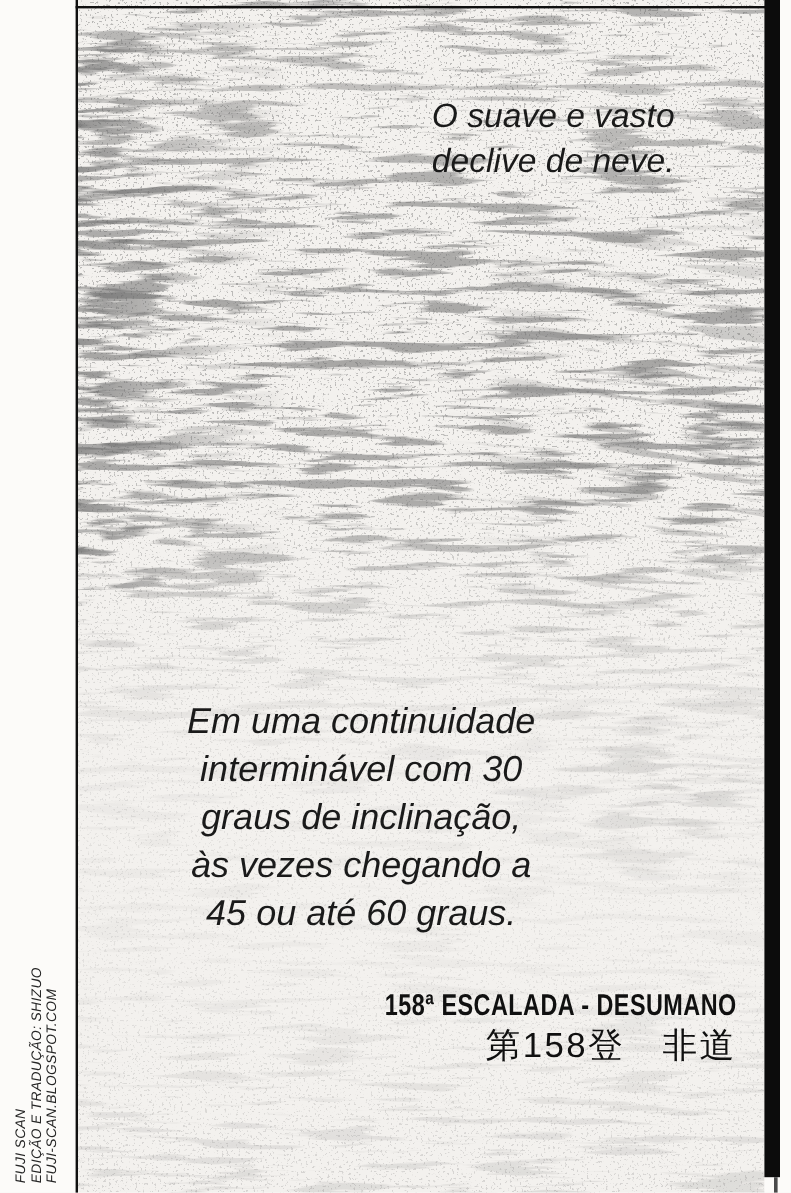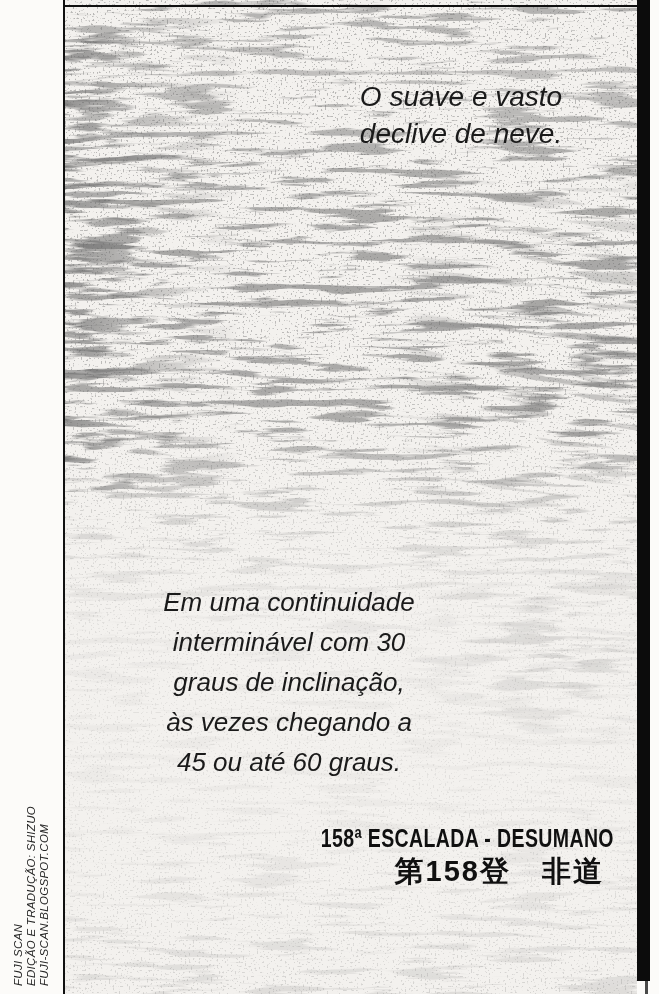--- a/index.html
+++ b/index.html
@@ -15,30 +15,30 @@
   .tex{position:absolute;left:0;top:0;}
   .b-left{position:absolute;left:63px;top:0;width:2px;height:994px;background:#101010;}
   .b-top{position:absolute;left:63px;top:5px;width:587px;height:2px;background:#101010;}
   .b-right{position:absolute;left:637px;top:0;width:13px;height:981px;background:#0c0c0c;}
   .b-right-thin{position:absolute;left:645px;top:981px;width:3px;height:13px;background:#4a4a4a;}
   .cap{
     position:absolute;white-space:pre-line;text-align:center;
     font-style:italic;color:#1a1a1a;
   }
   .cap-top{left:336px;top:78px;width:250px;font-size:28px;line-height:37px;}
-  .cap-mid{left:124px;top:582px;width:330px;font-size:26px;line-height:40px;}
+  .cap-mid{left:136px;top:582px;width:330px;font-size:30px;line-height:40px;}
   .title-pt{
     position:absolute;right:45px;top:824px;
     font-size:25px;font-weight:bold;color:#101010;white-space:nowrap;
     transform:scaleX(0.78);transform-origin:100% 50%;
     letter-spacing:0.5px;
   }
   .title-jp{
-    position:absolute;right:55px;top:852px;
-    font-size:29px;font-weight:bold;color:#101010;white-space:nowrap;
+    position:absolute;right:45px;top:852px;
+    font-size:29px;font-weight:normal;color:#101010;white-space:nowrap;
     letter-spacing:2px;
   }
   .credits{
     position:absolute;left:12px;top:986px;
     transform:rotate(-90deg);transform-origin:0 0;
     white-space:pre-line;
     font-size:11.5px;line-height:13px;letter-spacing:0.3px;
     font-style:italic;color:#262626;
   }
 </style>

